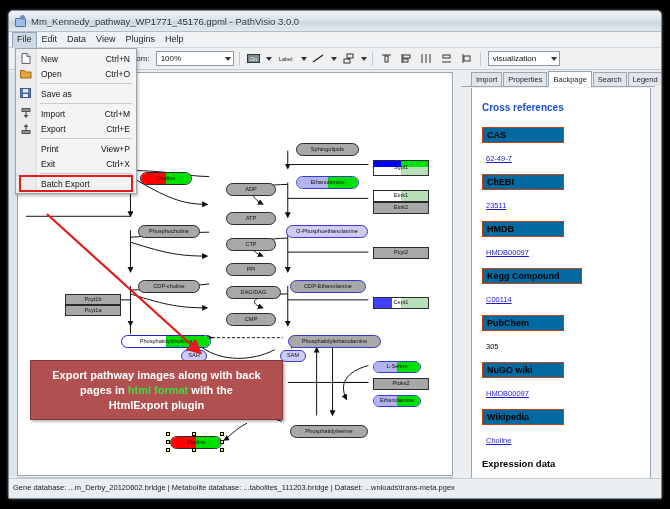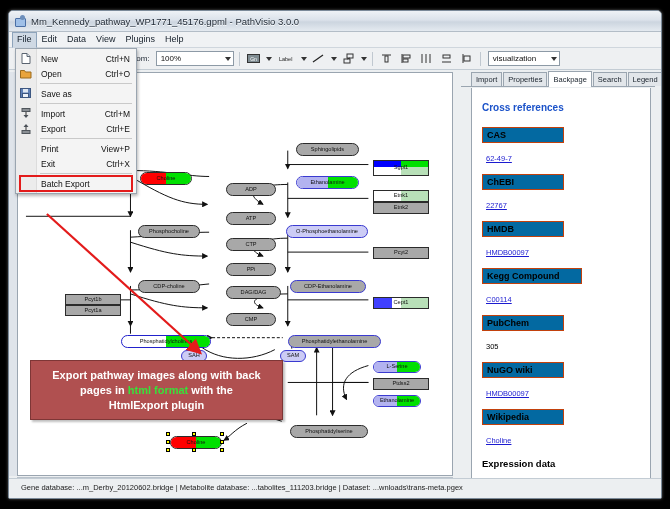--- a/index.html
+++ b/index.html
@@ -210,21 +210,20 @@
   #statusbar {
     position: absolute; left: 0; bottom: 0;
     width: 100%; height: 20px;
     background: #eceff1;
     border-top: 1px solid #c3ccd4;
   }
   #status-text {
     position: absolute; left: 4px; top: 4px;
     font-size: 7.5px; color: #1a1a1a;
     white-space: nowrap;
-    margin-left: 8px;
   }
   
   #filemenu {
     position: absolute;
     left: 0px; top: 0px;
     width: 122px;
     background: #f4f4f4;
     border: 1px solid #9aa5b0;
     box-shadow: 1px 2px 3px rgba(0,0,0,0.28);
     z-index: 90;
@@ -638,21 +637,21 @@
       </div>
 
       <div id="panel-body">
         <div id="panel-scroll">
           <div class="xref-title">Cross references</div>
 
           <div class="xref-head">CAS</div>
           <div class="xref-val">62-49-7</div>
 
           <div class="xref-head">ChEBI</div>
-          <div class="xref-val">22767</div>
+          <div class="xref-val">23511</div>
 
           <div class="xref-head">HMDB</div>
           <div class="xref-val">HMDB00097</div>
 
           <div class="xref-head" style="width:100px">Kegg Compound</div>
           <div class="xref-val">C00114</div>
 
           <div class="xref-head">PubChem</div>
           <div class="xref-val plain">305</div>
 

